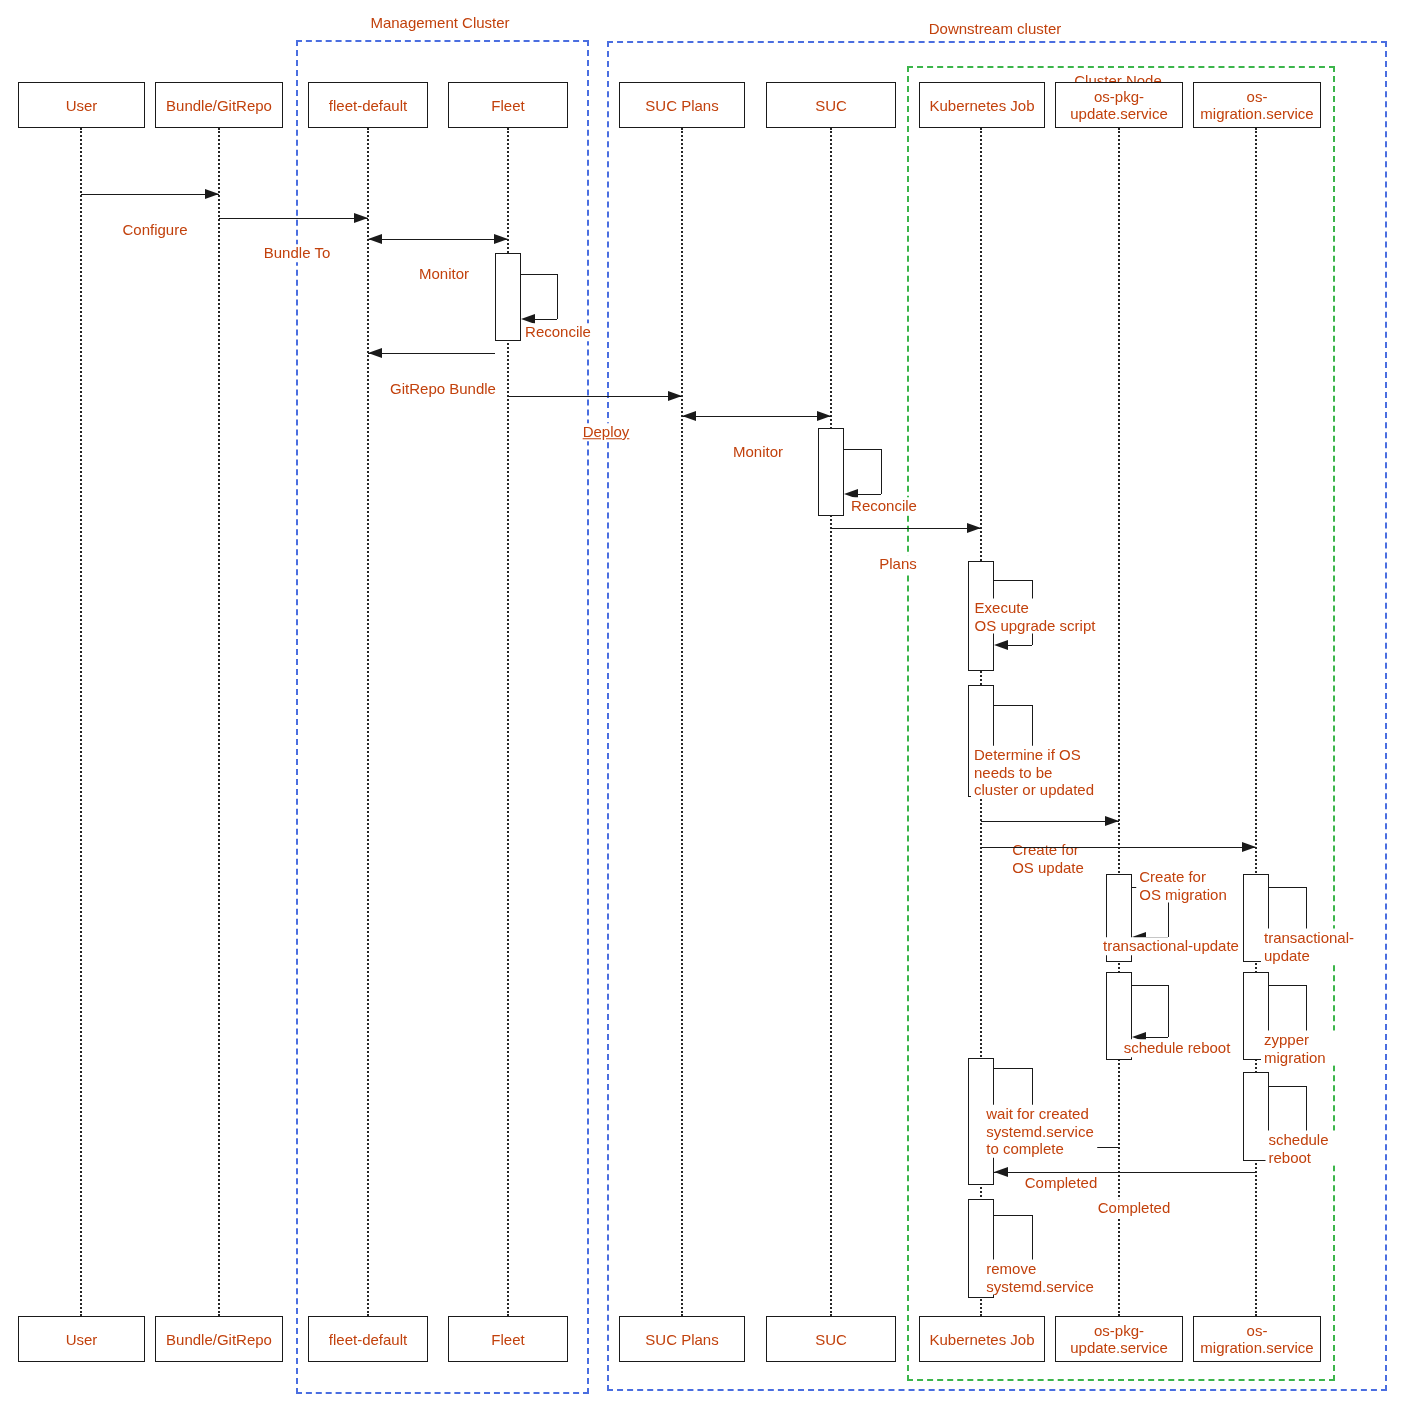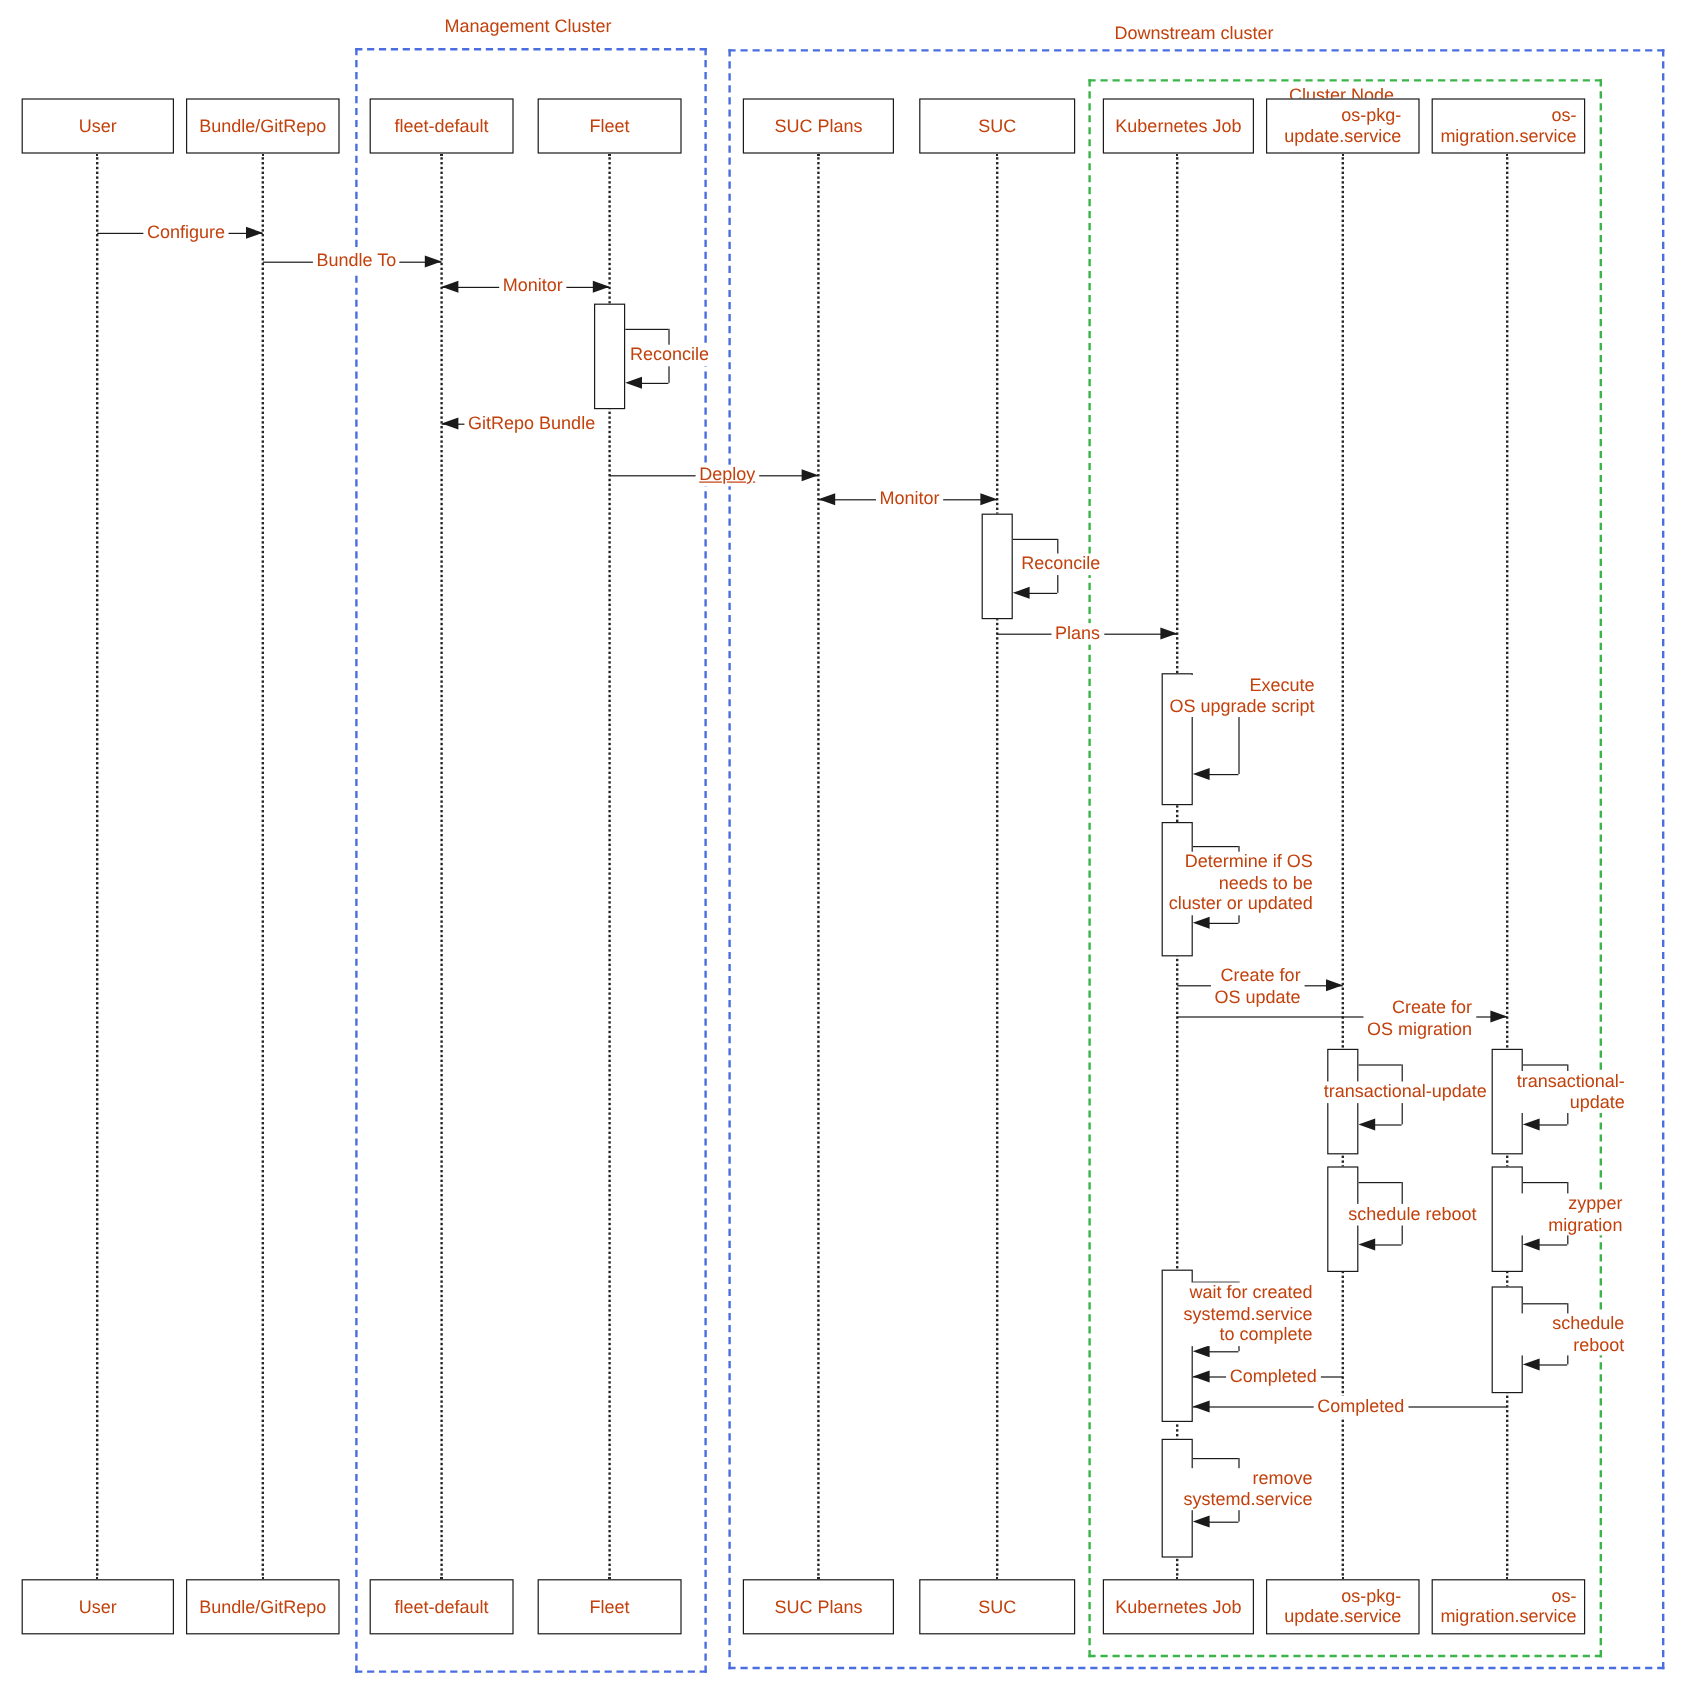--- a/index.html
+++ b/index.html
@@ -5,32 +5,32 @@
   html,body{margin:0;padding:0;background:#ffffff;}
   #stage{
     position:relative;width:1402px;height:1415px;background:#ffffff;
     font-family:"Liberation Sans", sans-serif;color:#c2410c;overflow:hidden;
   }
   .frame{position:absolute;border:2px dashed;background:transparent;}
   .frame-label{position:absolute;transform:translate(-50%,-50%);font-size:15px;white-space:nowrap;background:#fff;padding:0 3px;}
   .lifeline{position:absolute;width:0;border-left:2.5px dotted #262626;}
   .pbox{
     position:absolute;background:#ffffff;border:1.6px solid #1a1a1a;
-    display:flex;align-items:center;justify-content:center;text-align:right;
+    display:flex;align-items:center;justify-content:center;text-align:center;
     font-size:15px;line-height:17px;white-space:pre-line;box-sizing:border-box;
   }
   .activation{position:absolute;background:#ffffff;border:1.5px solid #1a1a1a;box-sizing:border-box;}
   .hline{position:absolute;height:0;border-top:1.5px solid #1a1a1a;}
   .vline{position:absolute;width:0;border-left:1.5px solid #1a1a1a;}
   .arrow{position:absolute;width:0;height:0;}
   .arrow.right{border-top:5.5px solid transparent;border-bottom:5.5px solid transparent;border-left:14px solid #1a1a1a;}
   .arrow.left{border-top:5.5px solid transparent;border-bottom:5.5px solid transparent;border-right:14px solid #1a1a1a;}
   .msg-label{
     position:absolute;transform:translate(-50%,-50%);font-size:15px;line-height:17.5px;
-    background:#ffffff;padding:0 3px;text-align:right;white-space:pre-line;
+    background:#ffffff;padding:0 3px;text-align:left;white-space:pre-line;margin-top:36px;
   }
 </style>
 </head>
 <body>
 
 <div id="stage">
     <div class="frame" style="left: 296px; top: 40px; width: 289px; height: 1350px; border-color: rgb(74, 110, 224);"></div>
     <div class="frame-label" style="left: 440px; top: 22px;">Management Cluster</div>
     <div class="frame" style="left: 607px; top: 41px; width: 776px; height: 1346px; border-color: rgb(74, 110, 224);"></div>
     <div class="frame-label" style="left: 995px; top: 28px;">Downstream cluster</div>

